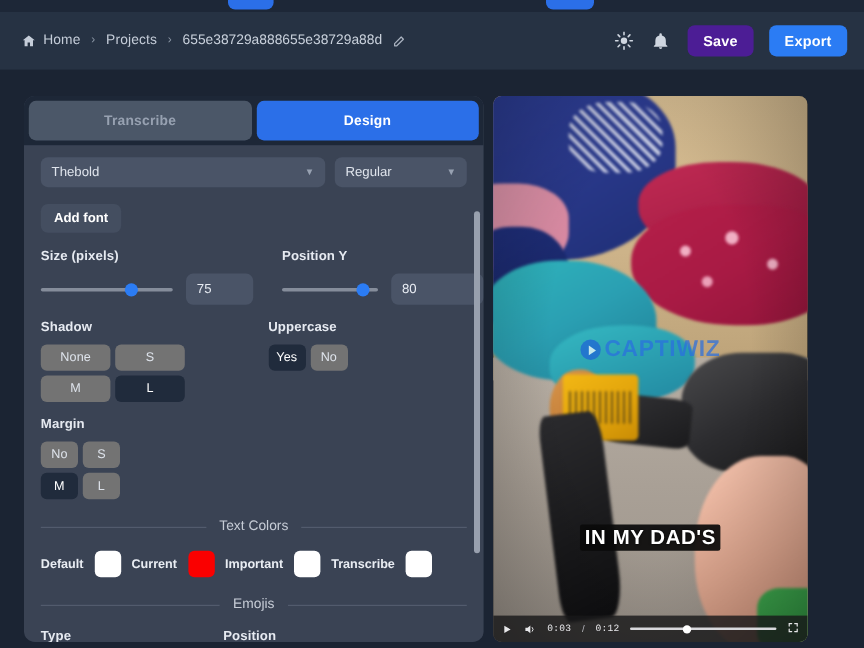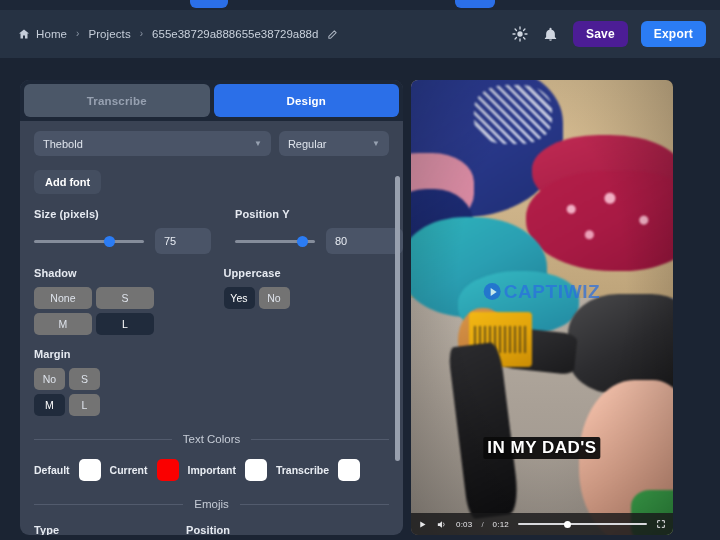--- a/index.html
+++ b/index.html
@@ -324,21 +324,21 @@
     text-shadow: 0 0 2px #000;
   }
 
   .vid-controls {
     position: absolute; left: 0; bottom: 0; width: 100%; height: 22px;
     background: rgba(24,24,26,.82);
     display: flex; align-items: center;
     padding: 0 7px; gap: 9px;
   }
   .vc-icon { color: #e7e7e9; display: flex; align-items: center; cursor: pointer; }
-  .vc-time { color: #e9e9ec; font-size: 8px; letter-spacing: .2px; }
+  .vc-time { color: #e9e9ec; font-size: 8px; letter-spacing: .2px; font-family: Liberation Mono, monospace; }
   .vc-sep { color: #b9b9bf; font-size: 8px; }
   .vc-progress { position: relative; flex: 1; height: 12px; cursor: pointer; }
   .vc-progress .ptrack {
     position: absolute; left: 0; top: 5px; width: 100%; height: 2px;
     background: #d8d8dc; border-radius: 2px;
   }
   .vc-progress .pthumb {
     position: absolute; top: 2.5px; left: 36%;
     width: 7px; height: 7px; border-radius: 50%; background: #ffffff;
   }

